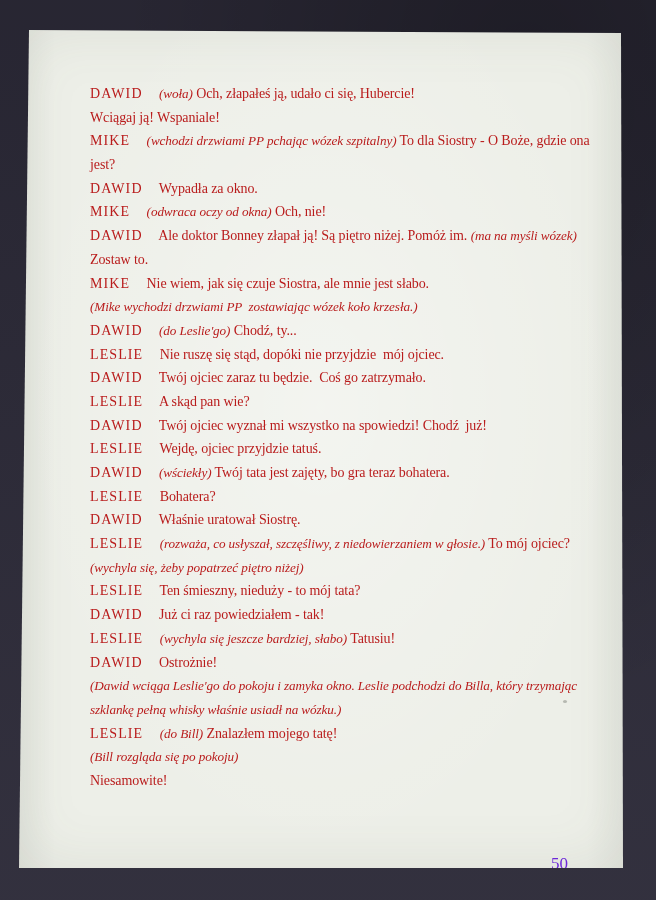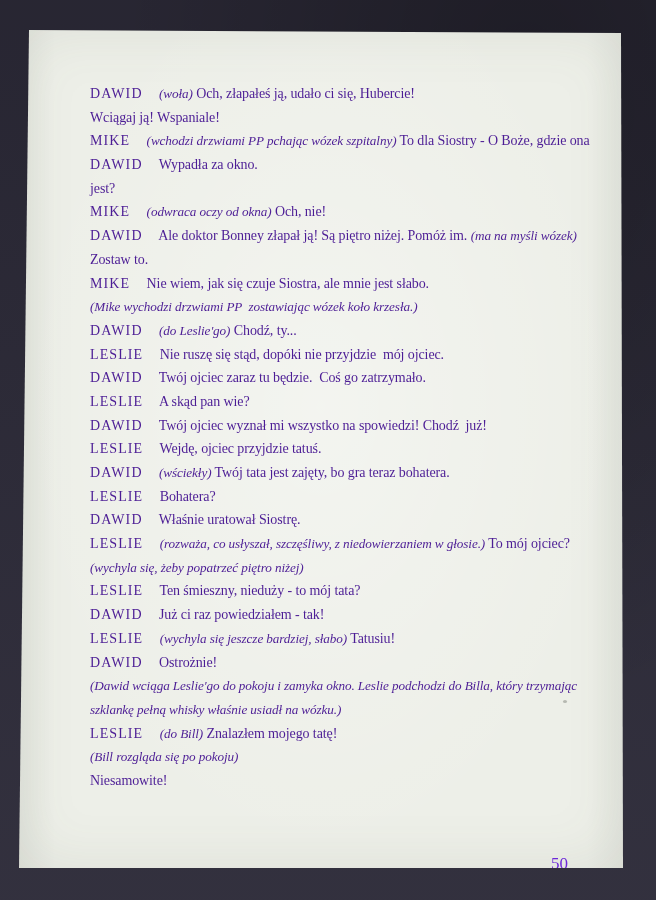--- a/index.html
+++ b/index.html
@@ -29,21 +29,21 @@
     position: absolute; inset: 0;
     background:
       radial-gradient(ellipse at 50% 45%, rgba(255,255,255,0.35), rgba(0,0,0,0) 70%),
       linear-gradient(90deg, rgba(60,70,55,0.06) 0%, rgba(0,0,0,0) 6%, rgba(0,0,0,0) 94%, rgba(60,70,55,0.05) 100%);
     pointer-events: none;
   }
   .script-lines {
     position: absolute;
     left: 71px; top: 52px;
     right: 6px;
-    color: #4c1d95;
+    color: #b91c1c;
     font-size: 14px;
     letter-spacing: -0.1px;
   }
   .line {
     height: 23.7px;
     line-height: 23.7px;
     white-space: pre;
   }
   .seg-name {
     letter-spacing: 1.1px;
@@ -72,22 +72,22 @@
 <body>
 
 <div class="bg-shade"></div>
 
 <div class="paper">
   <div class="paper-grain"></div>
   <div class="script-lines" id="script-lines">
       <div class="line"><span class="seg-name">DAWID</span> <span class="seg-italic">(woła)</span> <span class="seg-normal">Och, złapałeś ją, udało ci się, Hubercie!</span></div>
       <div class="line"><span class="seg-normal">Wciągaj ją! Wspaniale!</span></div>
       <div class="line"><span class="seg-name">MIKE</span> <span class="seg-italic">(wchodzi drzwiami PP pchając wózek szpitalny)</span> <span class="seg-normal">To dla Siostry - O Boże, gdzie ona</span></div>
+      <div class="line"><span class="seg-normal">jest?</span></div>
       <div class="line"><span class="seg-name">DAWID</span> <span class="seg-normal">Wypadła za okno.</span></div>
-      <div class="line"><span class="seg-normal">jest?</span></div>
       <div class="line"><span class="seg-name">MIKE</span> <span class="seg-italic">(odwraca oczy od okna)</span> <span class="seg-normal">Och, nie!</span></div>
       <div class="line"><span class="seg-name">DAWID</span> <span class="seg-normal">Ale doktor Bonney złapał ją! Są piętro niżej. Pomóż im.</span> <span class="seg-italic">(ma na myśli wózek)</span></div>
       <div class="line"><span class="seg-normal">Zostaw to.</span></div>
       <div class="line"><span class="seg-name">MIKE</span> <span class="seg-normal">Nie wiem, jak się czuje Siostra, ale mnie jest słabo.</span></div>
       <div class="line"><span class="seg-italic">(Mike wychodzi drzwiami PP  zostawiając wózek koło krzesła.)</span></div>
       <div class="line"><span class="seg-name">DAWID</span> <span class="seg-italic">(do Leslie'go)</span> <span class="seg-normal">Chodź, ty...</span></div>
       <div class="line"><span class="seg-name">LESLIE</span> <span class="seg-normal">Nie ruszę się stąd, dopóki nie przyjdzie  mój ojciec.</span></div>
       <div class="line"><span class="seg-name">DAWID</span> <span class="seg-normal">Twój ojciec zaraz tu będzie.  Coś go zatrzymało.</span></div>
       <div class="line"><span class="seg-name">LESLIE</span> <span class="seg-normal">A skąd pan wie?</span></div>
       <div class="line"><span class="seg-name">DAWID</span> <span class="seg-normal">Twój ojciec wyznał mi wszystko na spowiedzi! Chodź  już!</span></div>

